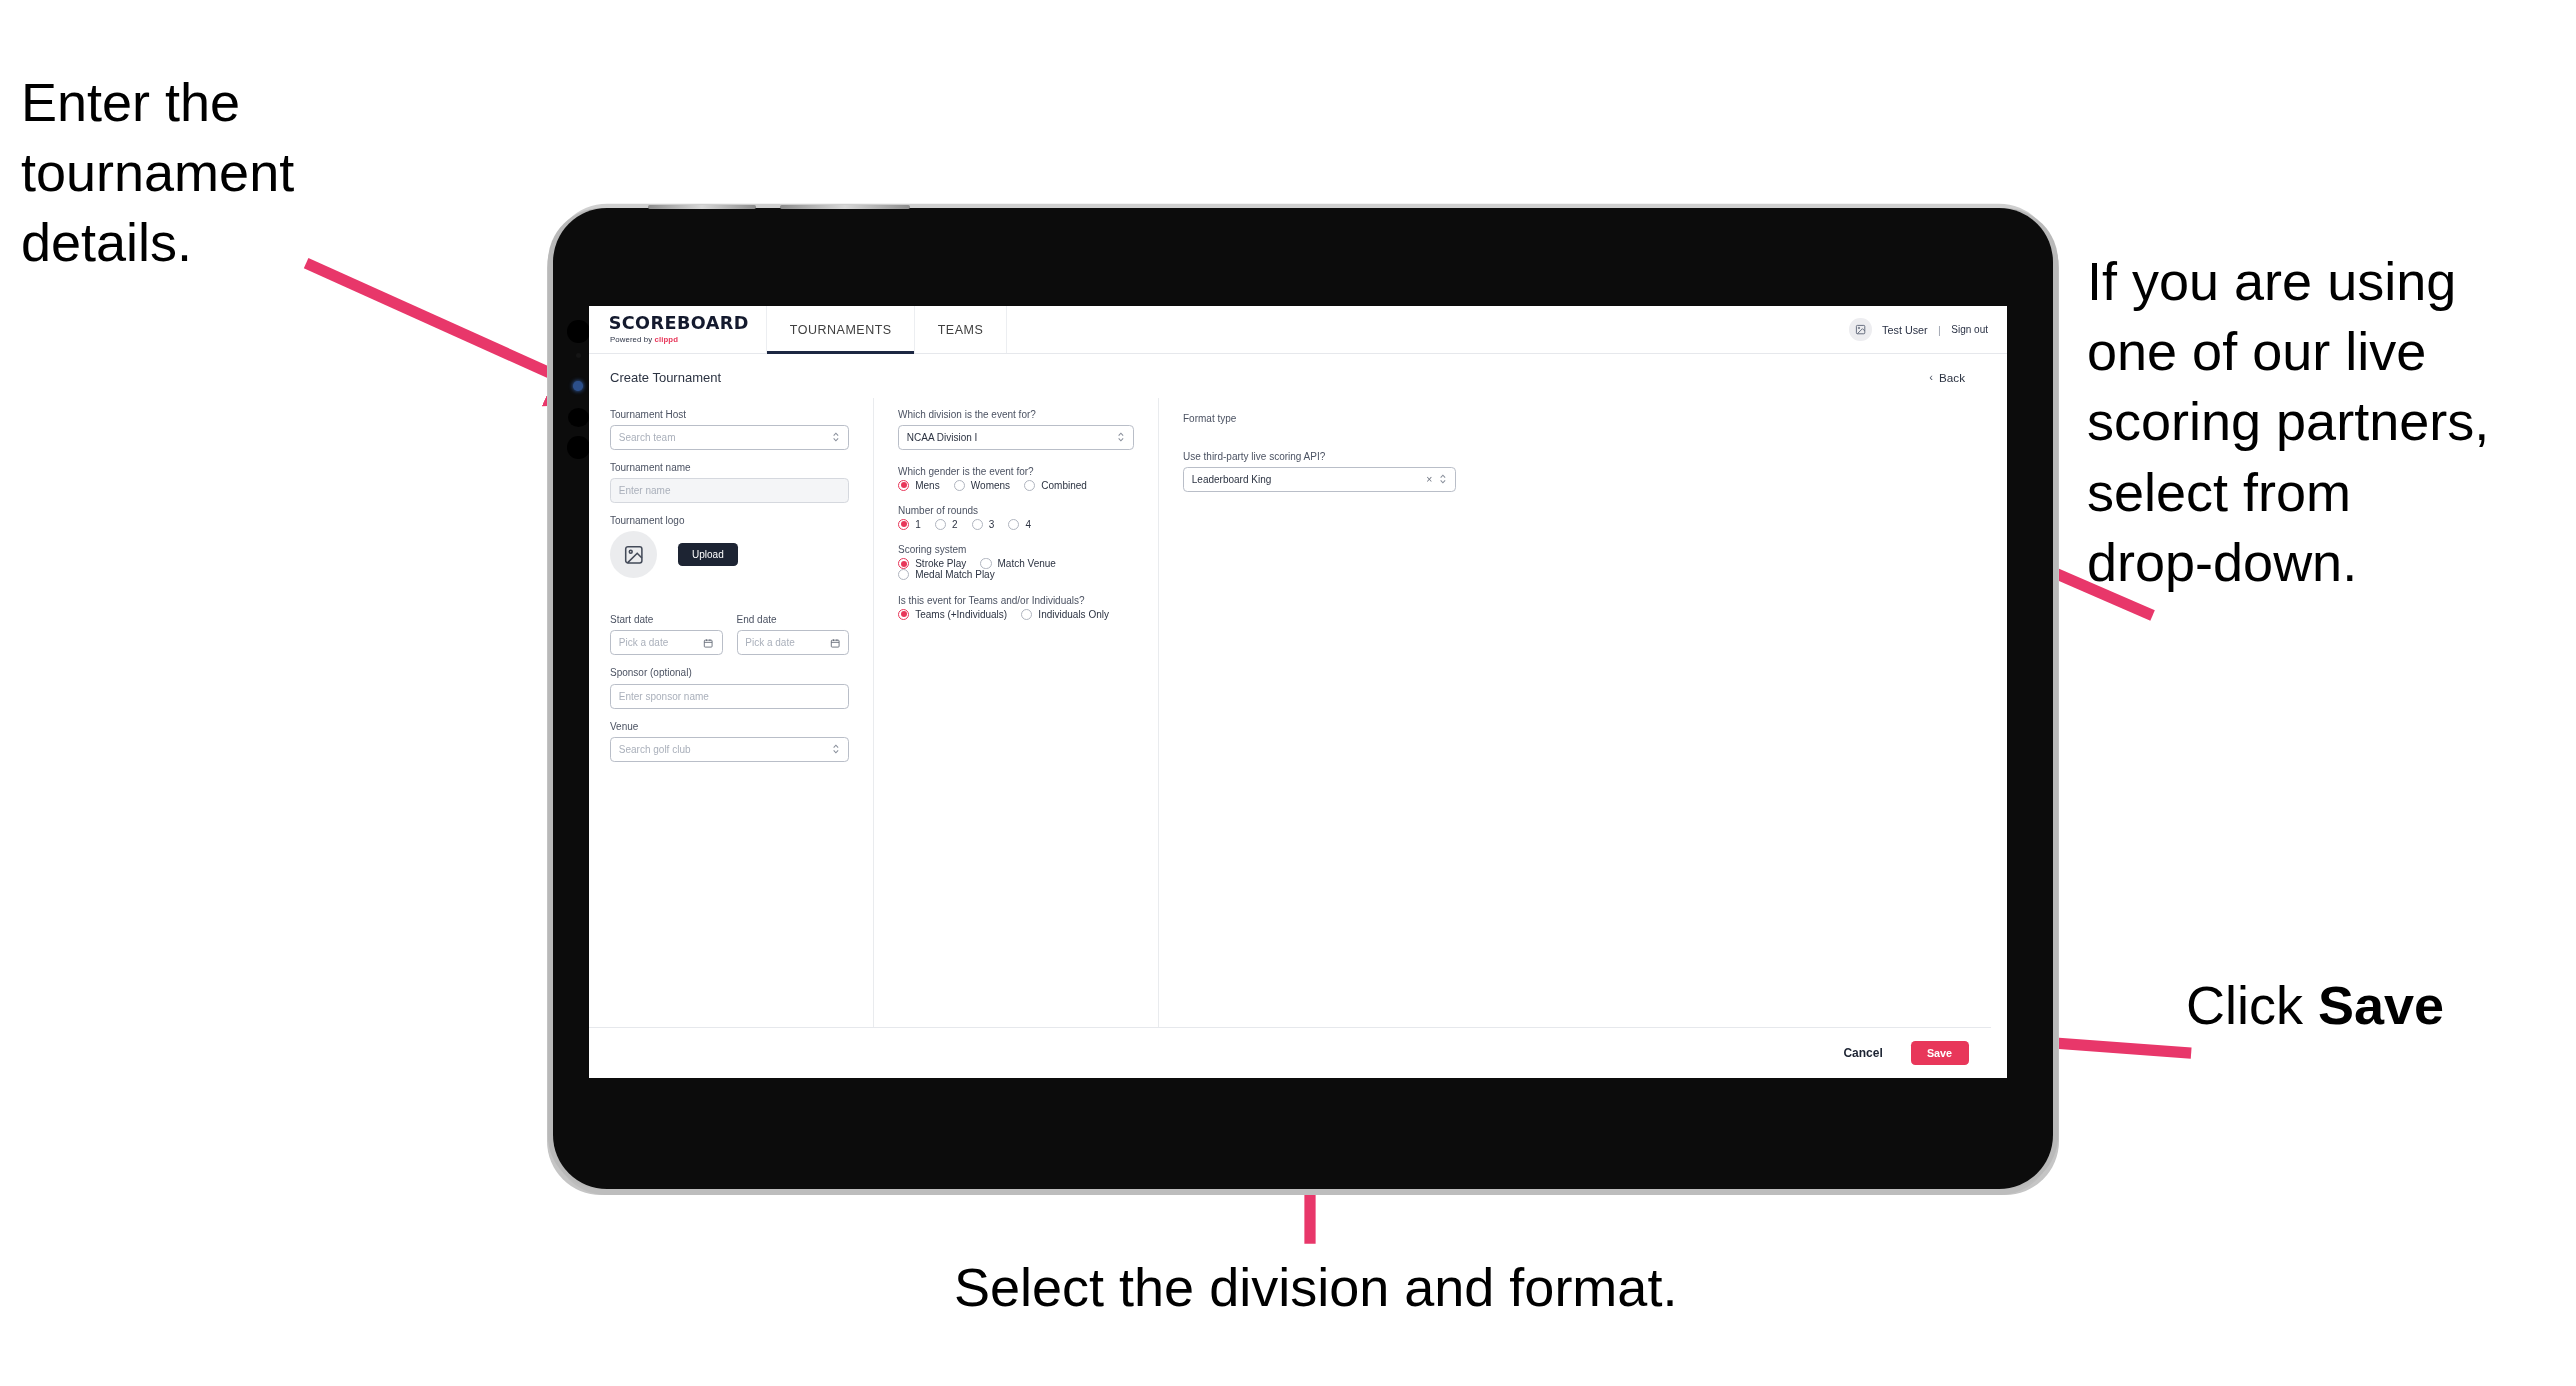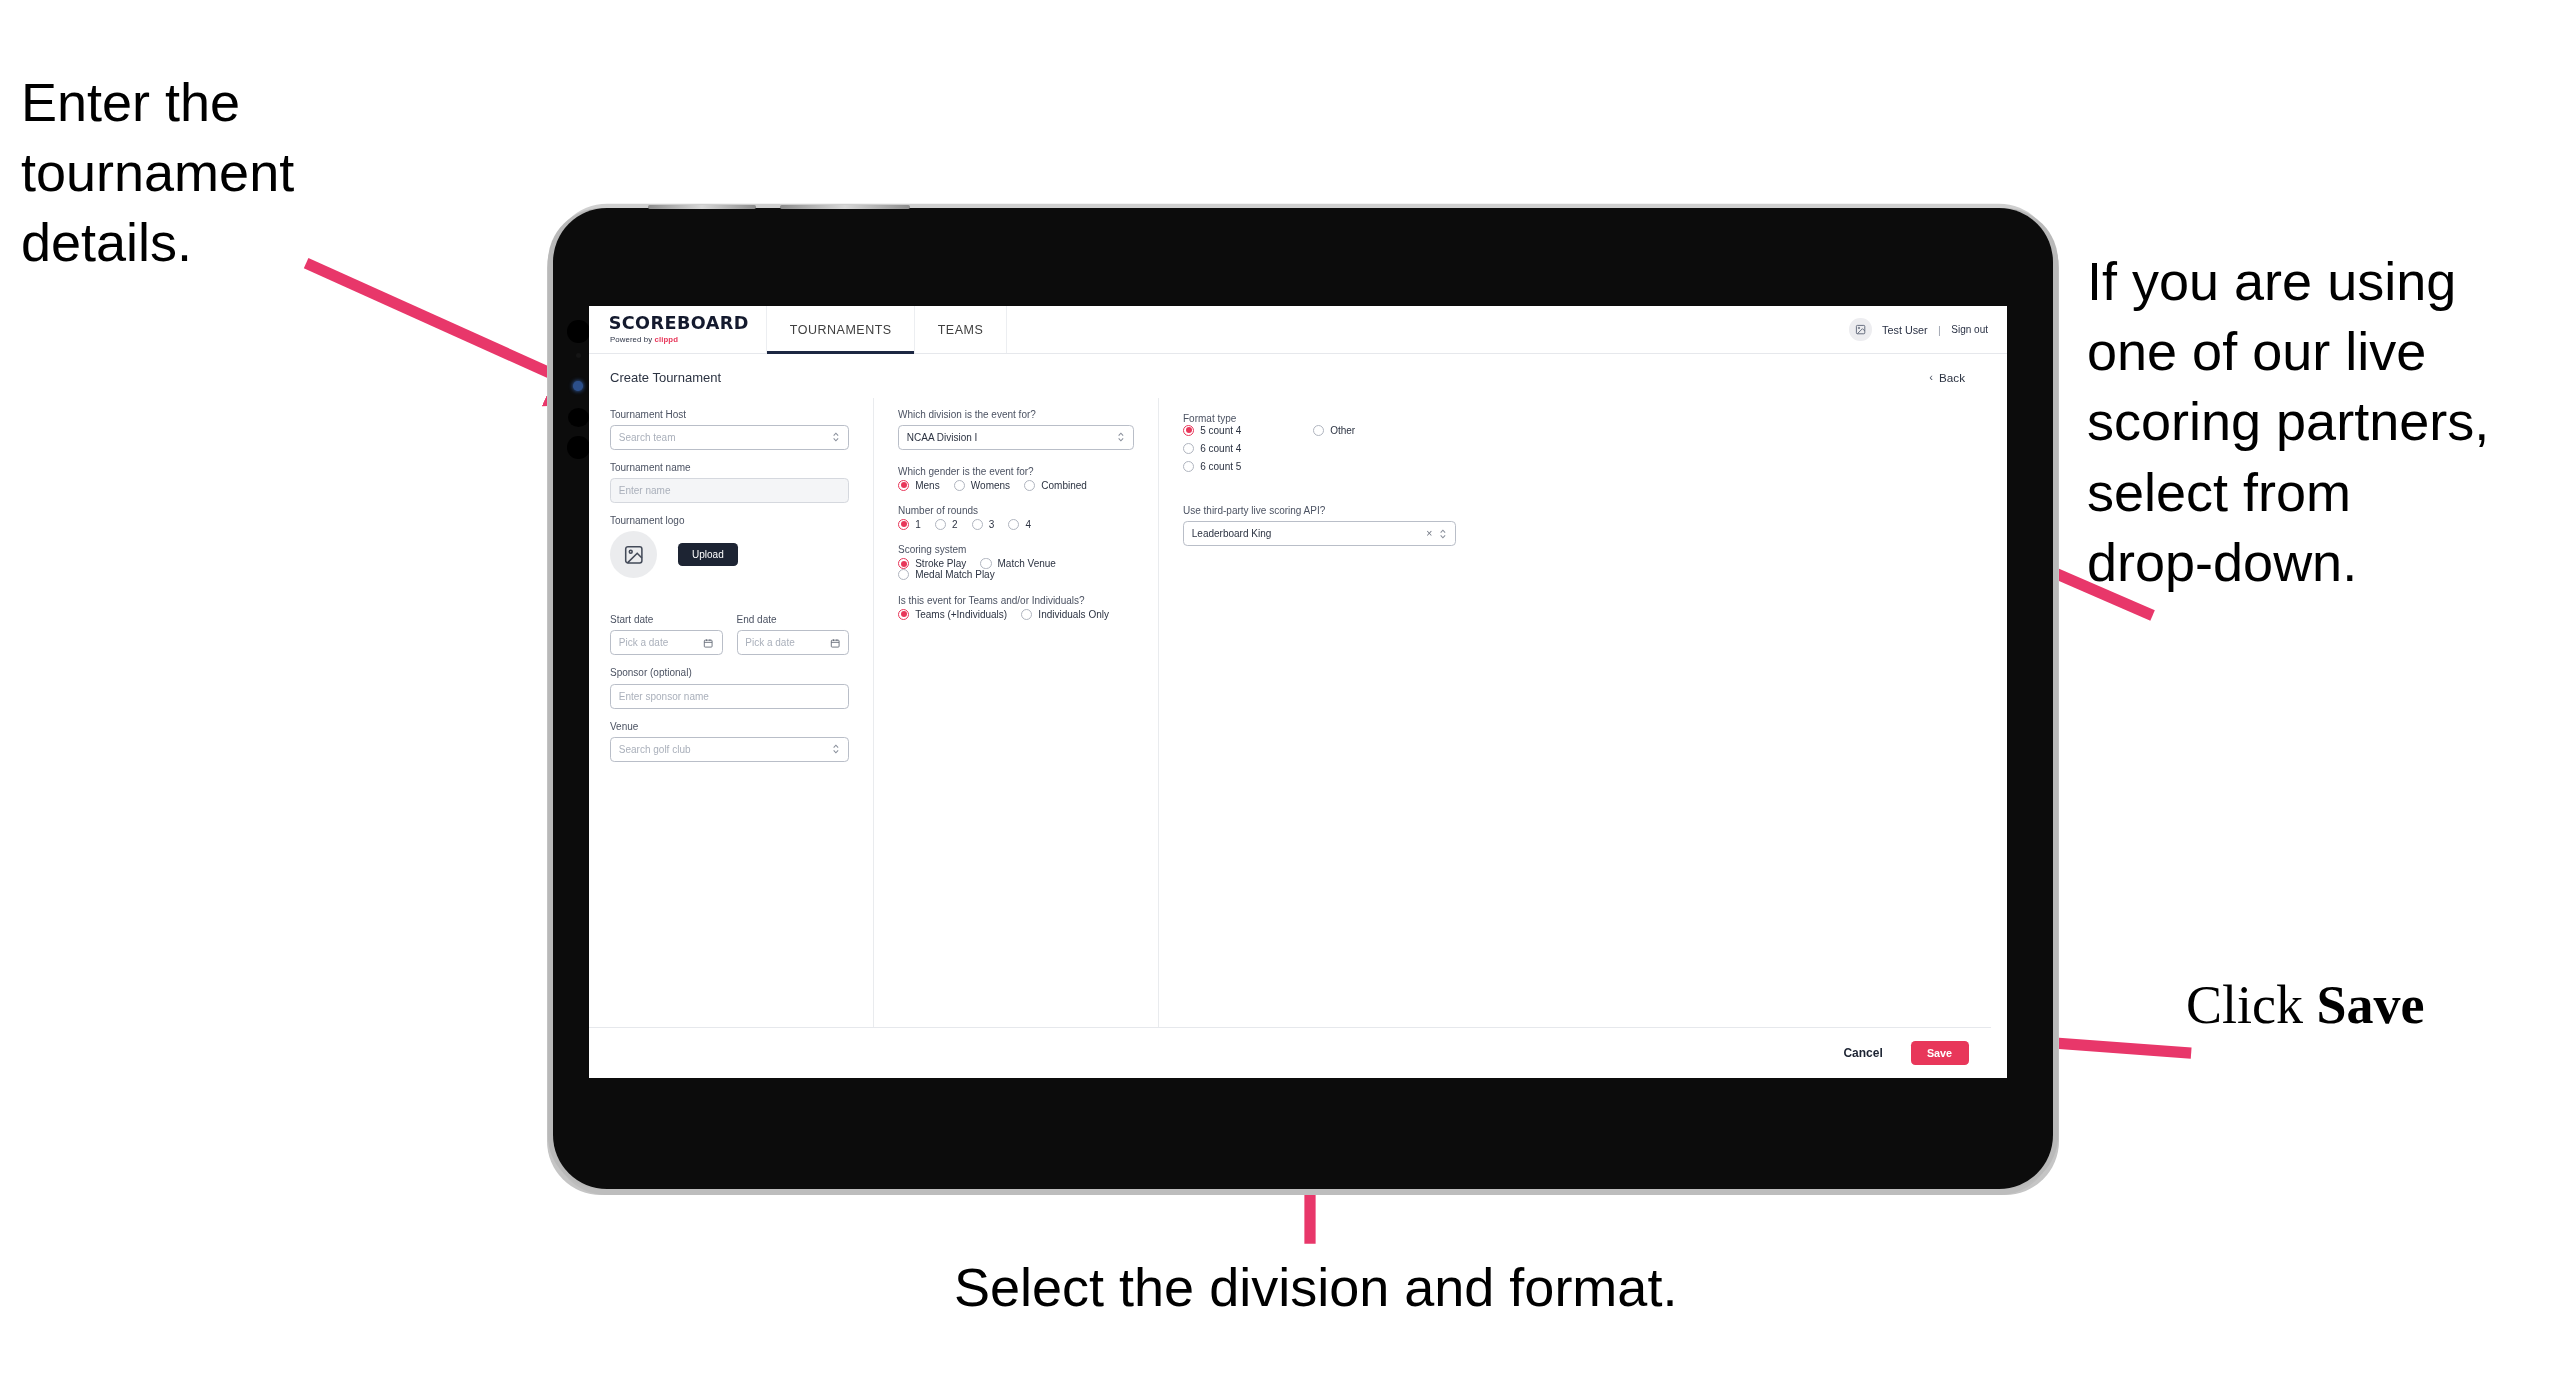--- a/index.html
+++ b/index.html
@@ -16,21 +16,21 @@
     position: absolute;
     color: #000;
     font-family: "Liberation Sans", sans-serif;
     font-weight: 400;
     line-height: 1.30;
     white-space: pre-line;
   }
   #anno-left  { left: 21px;  top: 67px;  font-size: 54px; width: 372px; }
   #anno-right { left: 2075px; top: 246px; font-size: 54px; width: 484px; margin-left: 12px; }
   #anno-bottom{ left: 954px; top: 1252px; font-size: 54px; width: 951px; }
-  #anno-save  { left: 2186px; top: 970px; font-size: 54px; white-space: nowrap; font-family: Liberation Serif, serif; }
+  #anno-save  { left: 2186px; top: 970px; font-size: 54px; white-space: nowrap; }
   #anno-save b { font-weight: 700; }
 
   
   .arrow { position: absolute; }
 
   
   #tablet {
     position: absolute;
     left: 553px; top: 208px;
     width: 1500px; height: 981px;
@@ -513,42 +513,20 @@
                   <span class="rlabel">Individuals Only</span>
                 </label>
               </div>
             </div>
           </div>
 
           <div class="col c3">
 
             <div class="block">
               <span class="qlabel">Format type</span>
-              <div class="format-grid">
-                <div class="format-col-a format-stack">
-                  <label class="radio-item">
-                    <span class="rdo on"></span>
-                    <span class="rlabel">5 count 4</span>
-                  </label>
-                  <label class="radio-item">
-                    <span class="rdo"></span>
-                    <span class="rlabel">6 count 4</span>
-                  </label>
-                  <label class="radio-item">
-                    <span class="rdo"></span>
-                    <span class="rlabel">6 count 5</span>
-                  </label>
-                </div>
-                <div class="format-col-b format-stack">
-                  <label class="radio-item">
-                    <span class="rdo"></span>
-                    <span class="rlabel">Other</span>
-                  </label>
-                </div>
-              </div>
             </div>
 
             <div class="fgroup" style="margin-top:26px; max-width:273px;">
               <span class="flabel">Use third-party live scoring API?</span>
               <div class="finput">
                 <span class="val">Leaderboard King</span>
                 <span class="sp"></span>
                 <span class="clearx">×</span>
                 <span class="updown">
                   <svg class="icon-svg" width="7.8" height="12" viewBox="0 0 10 16" fill="none" stroke="currentColor" stroke-width="1.4">

